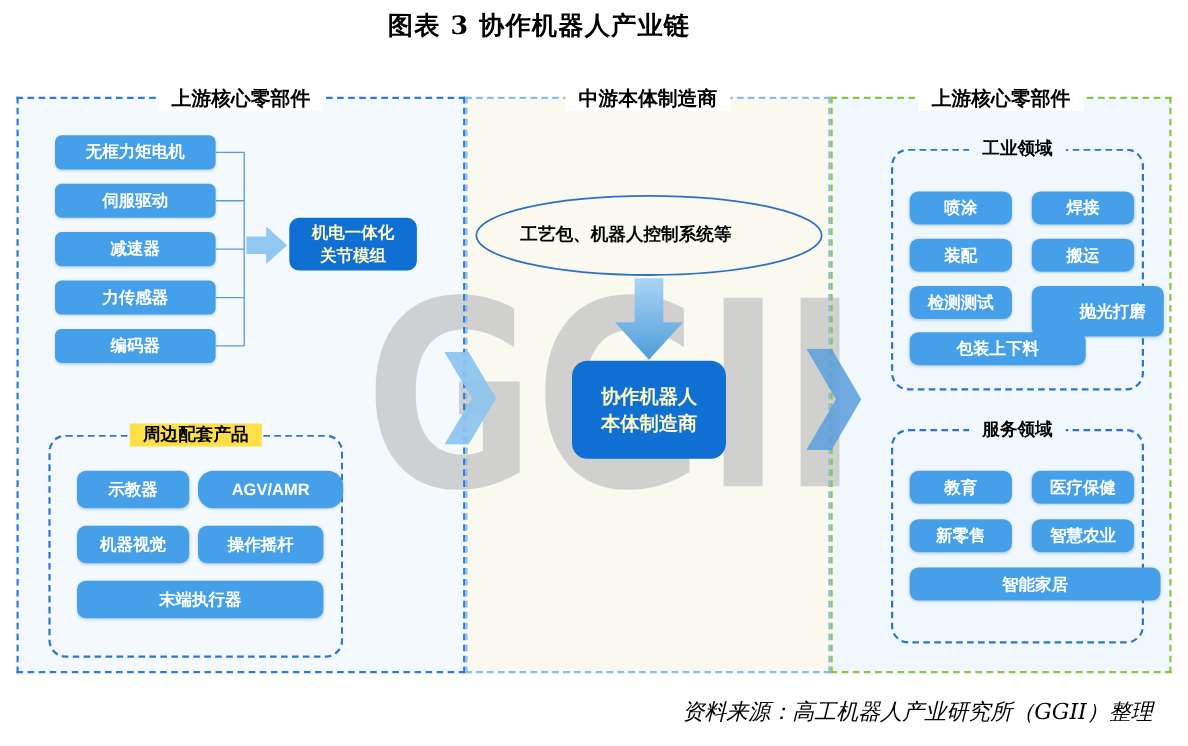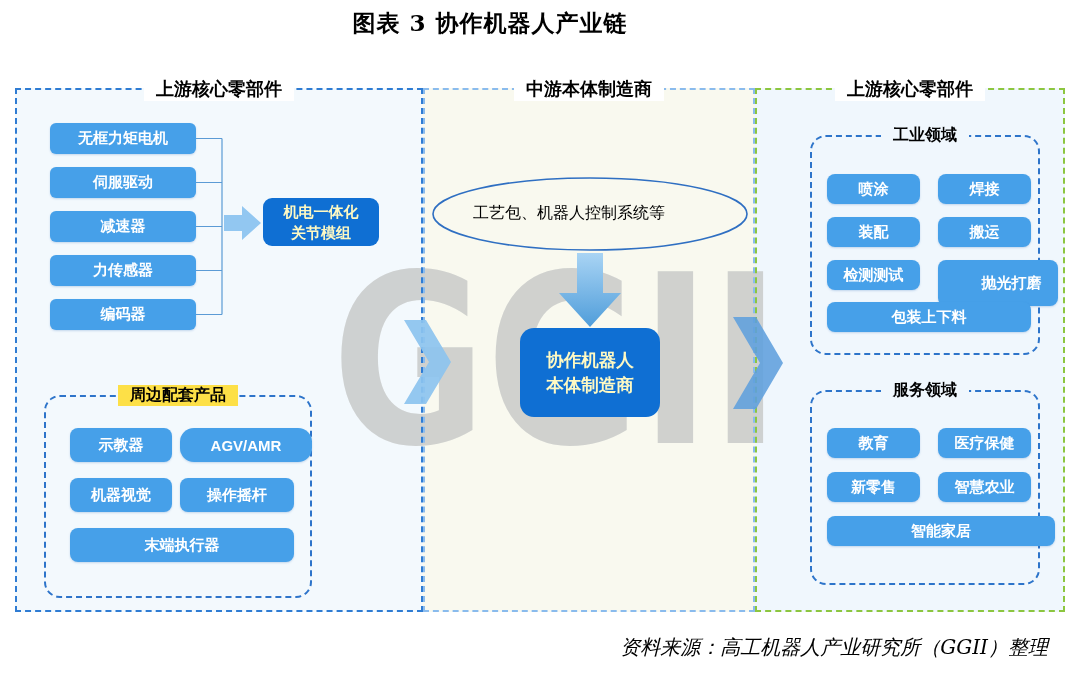--- a/index.html
+++ b/index.html
@@ -86,21 +86,21 @@
       <div class="bluebox cell" style="left:24px;top:131px;width:224px;height:34px;">末端执行器</div>
     </div>
   </div>
 
   <div class="panel" id="panel-mid">
     <div class="panel-header">中游本体制造商</div>
 
     <svg class="abs" style="left:0;top:78px" width="330" height="92">
       <ellipse cx="165" cy="46" rx="157" ry="36" fill="#f9f9ef" stroke="#2f6fc2" stroke-width="1.6"></ellipse>
     </svg>
-    <div class="abs" style="left:10px;top:113px;width:268px;text-align:center;font-size:16px;font-weight:normal;color:#000;">工艺包、机器人控制系统等</div>
+    <div class="abs" style="left:10px;top:113px;width:268px;text-align:center;font-size:16px;font-weight:bold;color:#000;">工艺包、机器人控制系统等</div>
 
     <svg class="abs" style="left:0;top:160px" width="330" height="80">
       <defs>
         <linearGradient id="dag" x1="0" y1="0" x2="0" y2="1">
           <stop offset="0" stop-color="#a9d4f4"></stop>
             <stop offset="1" stop-color="#4f9dda"></stop>
         </linearGradient>
       </defs>
       <polygon points="152,3 178,3 178,43 196,43 165,77 134,43 152,43" fill="url(#dag)"></polygon>
     </svg>
@@ -113,21 +113,21 @@
     <div class="panel-header">上游核心零部件</div>
 
     <div class="subpanel" style="left:53px;top:45px;width:230px;height:220px;">
       <div class="panel-header sub-hdr-right">工业领域</div>
       <div class="bluebox cell" style="left:15px;top:37px;width:93px;height:30px;">喷涂</div>
       <div class="bluebox cell" style="left:126px;top:37px;width:93px;height:30px;">焊接</div>
       <div class="bluebox cell" style="left:15px;top:80px;width:93px;height:30px;">装配</div>
       <div class="bluebox cell" style="left:126px;top:80px;width:93px;height:30px;">搬运</div>
       <div class="bluebox cell" style="left:15px;top:123px;width:93px;height:30px;">检测测试</div>
       <div class="bluebox cell" style="left:126px;top:123px;width:93px;height:46px;padding-left:27px;">抛光打磨</div>
-      <div class="bluebox cell" style="left:15px;top:165px;width:204px;height:30px;">包装上下料</div>
+      <div class="bluebox cell" style="left:15px;top:165px;width:160px;height:30px;">包装上下料</div>
     </div>
 
     <div class="subpanel" style="left:53px;top:300px;width:230px;height:195px;">
       <div class="panel-header sub-hdr-right">服务领域</div>
       <div class="bluebox cell" style="left:15px;top:36px;width:93px;height:30px;">教育</div>
       <div class="bluebox cell" style="left:126px;top:36px;width:93px;height:30px;">医疗保健</div>
       <div class="bluebox cell" style="left:15px;top:80px;width:93px;height:30px;">新零售</div>
       <div class="bluebox cell" style="left:126px;top:80px;width:93px;height:30px;">智慧农业</div>
       <div class="bluebox cell" style="left:15px;top:124px;width:228px;height:30px;">智能家居</div>
     </div>

